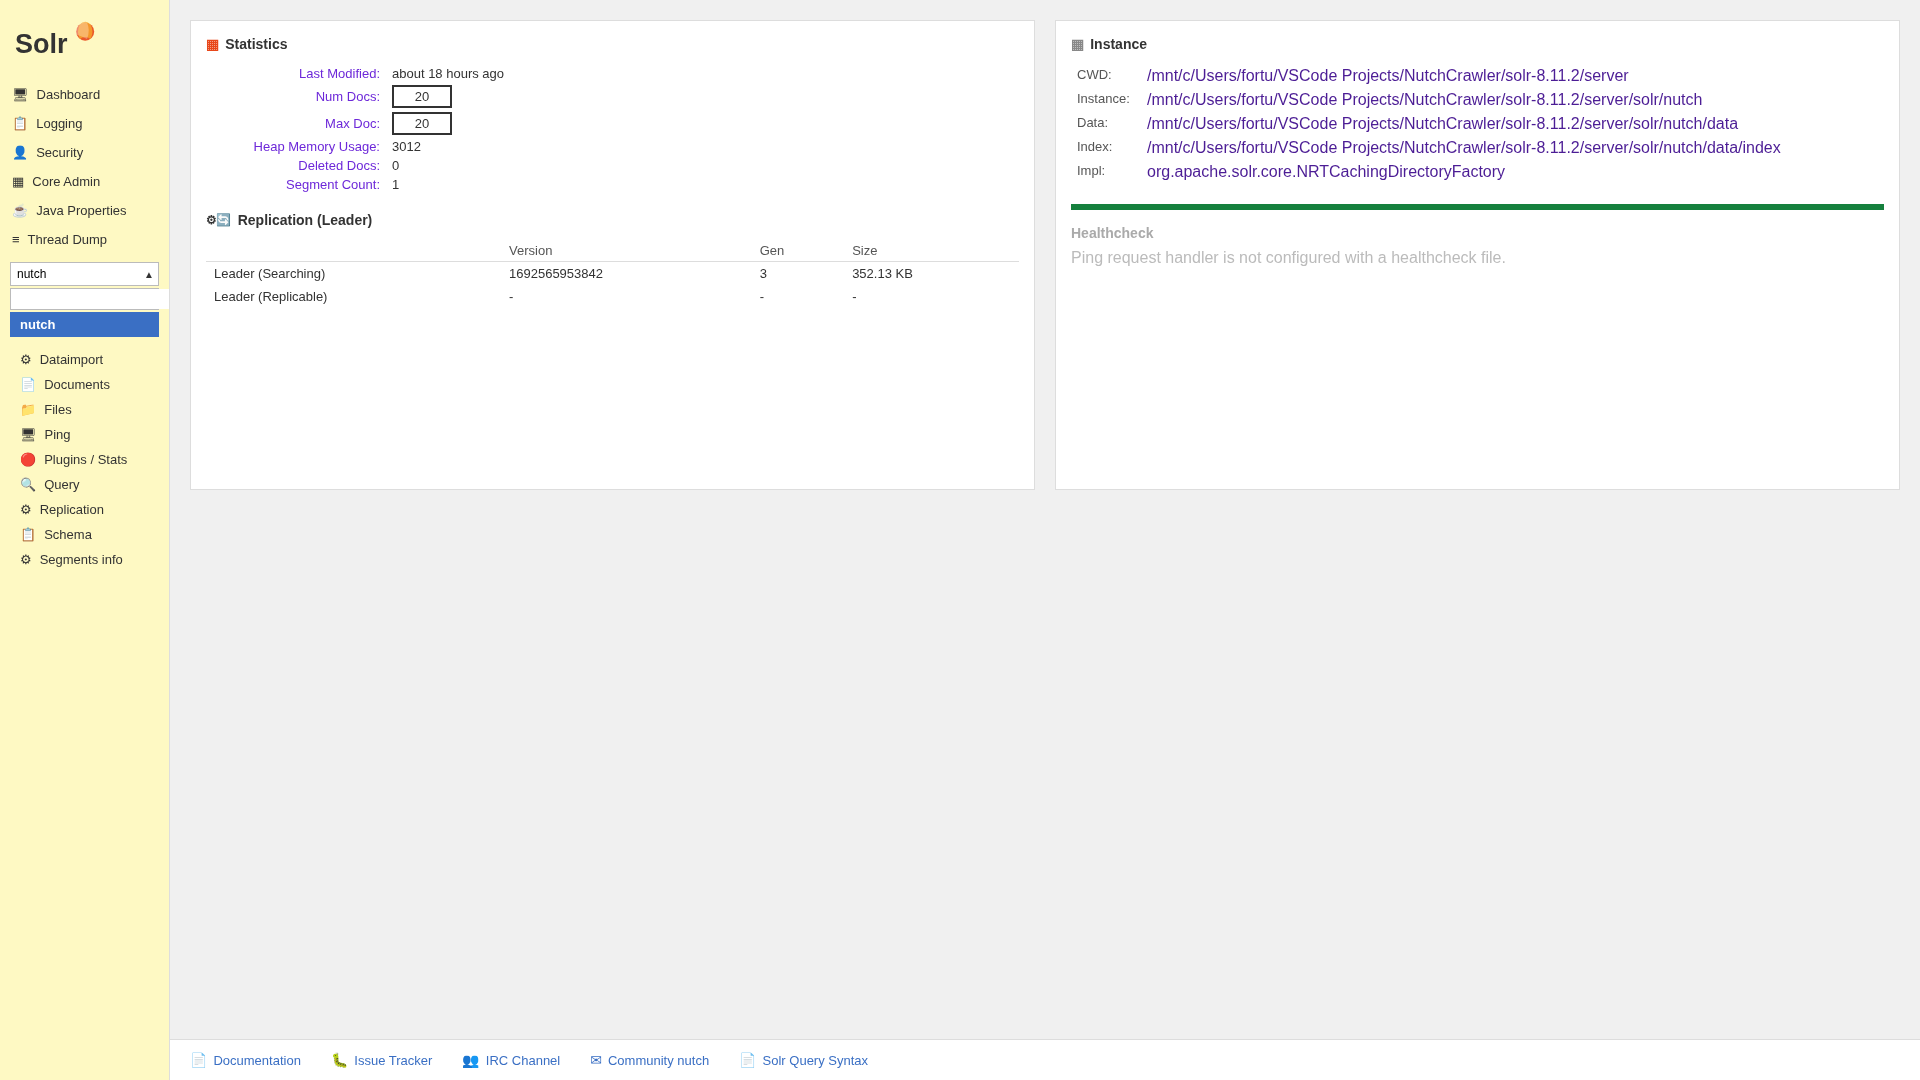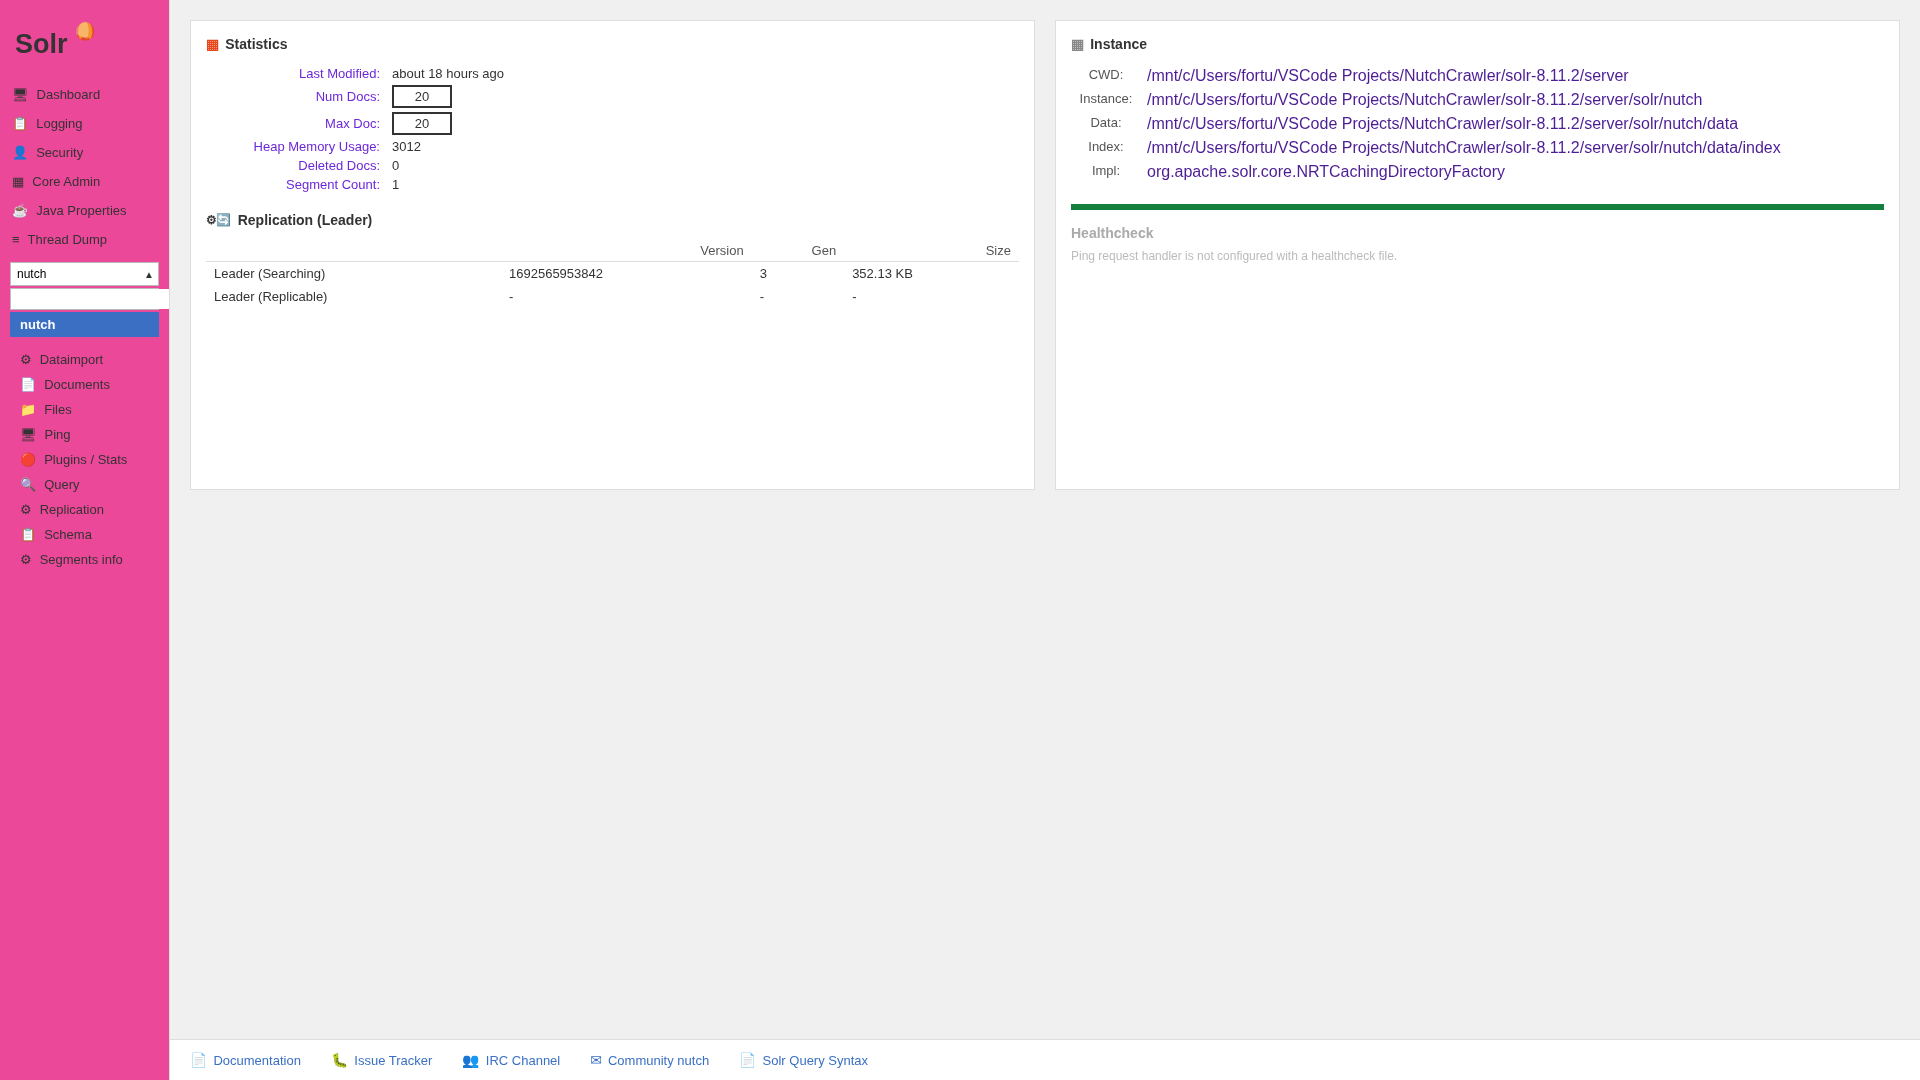--- a/index.html
+++ b/index.html
@@ -6,21 +6,21 @@
     body { font-family: Arial, sans-serif; font-size: 13px; background: #f0f0f0; color: #333; }
     
     #app { display: flex; flex-direction: column; height: 1080px; width: 1920px; }
     
     
     #sidebar {
       position: fixed;
       left: 0; top: 0;
       width: 170px;
       height: 100%;
-      background: #ec4899;
+      background: #fef9c3;
       border-right: 1px solid #ddd;
       overflow-y: auto;
       z-index: 10;
     }
     
     .logo-area {
       padding: 15px 10px 10px 15px;
       display: flex;
       align-items: center;
       gap: 8px;
@@ -146,42 +146,42 @@
     .replication-section {
       margin-top: 18px;
     }
     
     .replication-table {
       width: 100%;
       border-collapse: collapse;
       margin-top: 8px;
     }
     .replication-table th {
-      text-align: right;
+      text-align: left;
       padding: 3px 8px;
       color: #555;
       font-weight: normal;
       border-bottom: 1px solid #ddd;
     }
     .replication-table td {
       padding: 4px 8px;
       color: #333;
     }
     
     
     .instance-table {
       width: 100%;
       border-collapse: collapse;
     }
     .instance-table td {
       padding: 3px 6px;
       vertical-align: top;
     }
     .instance-table td:first-child {
-      text-align: center;
+      text-align: left;
       color: #555;
       white-space: nowrap;
       width: 70px;
     }
     .instance-table td:last-child {
       color: #4c1d95;
       font-size: 16px;
       word-break: break-all;
     }
     
@@ -191,21 +191,21 @@
       border-top: 6px solid #15803d;
     }
     .healthcheck-title {
       color: #aaa;
       font-size: 14px;
       font-weight: bold;
       margin-bottom: 8px;
     }
     .healthcheck-text {
       color: #bbb;
-      font-size: 12px;
+      font-size: 16px;
     }
     
     
     #footer {
       margin-left: 170px;
       background: #fff;
       border-top: 1px solid #ddd;
       padding: 12px 20px;
       display: flex;
       align-items: center;

